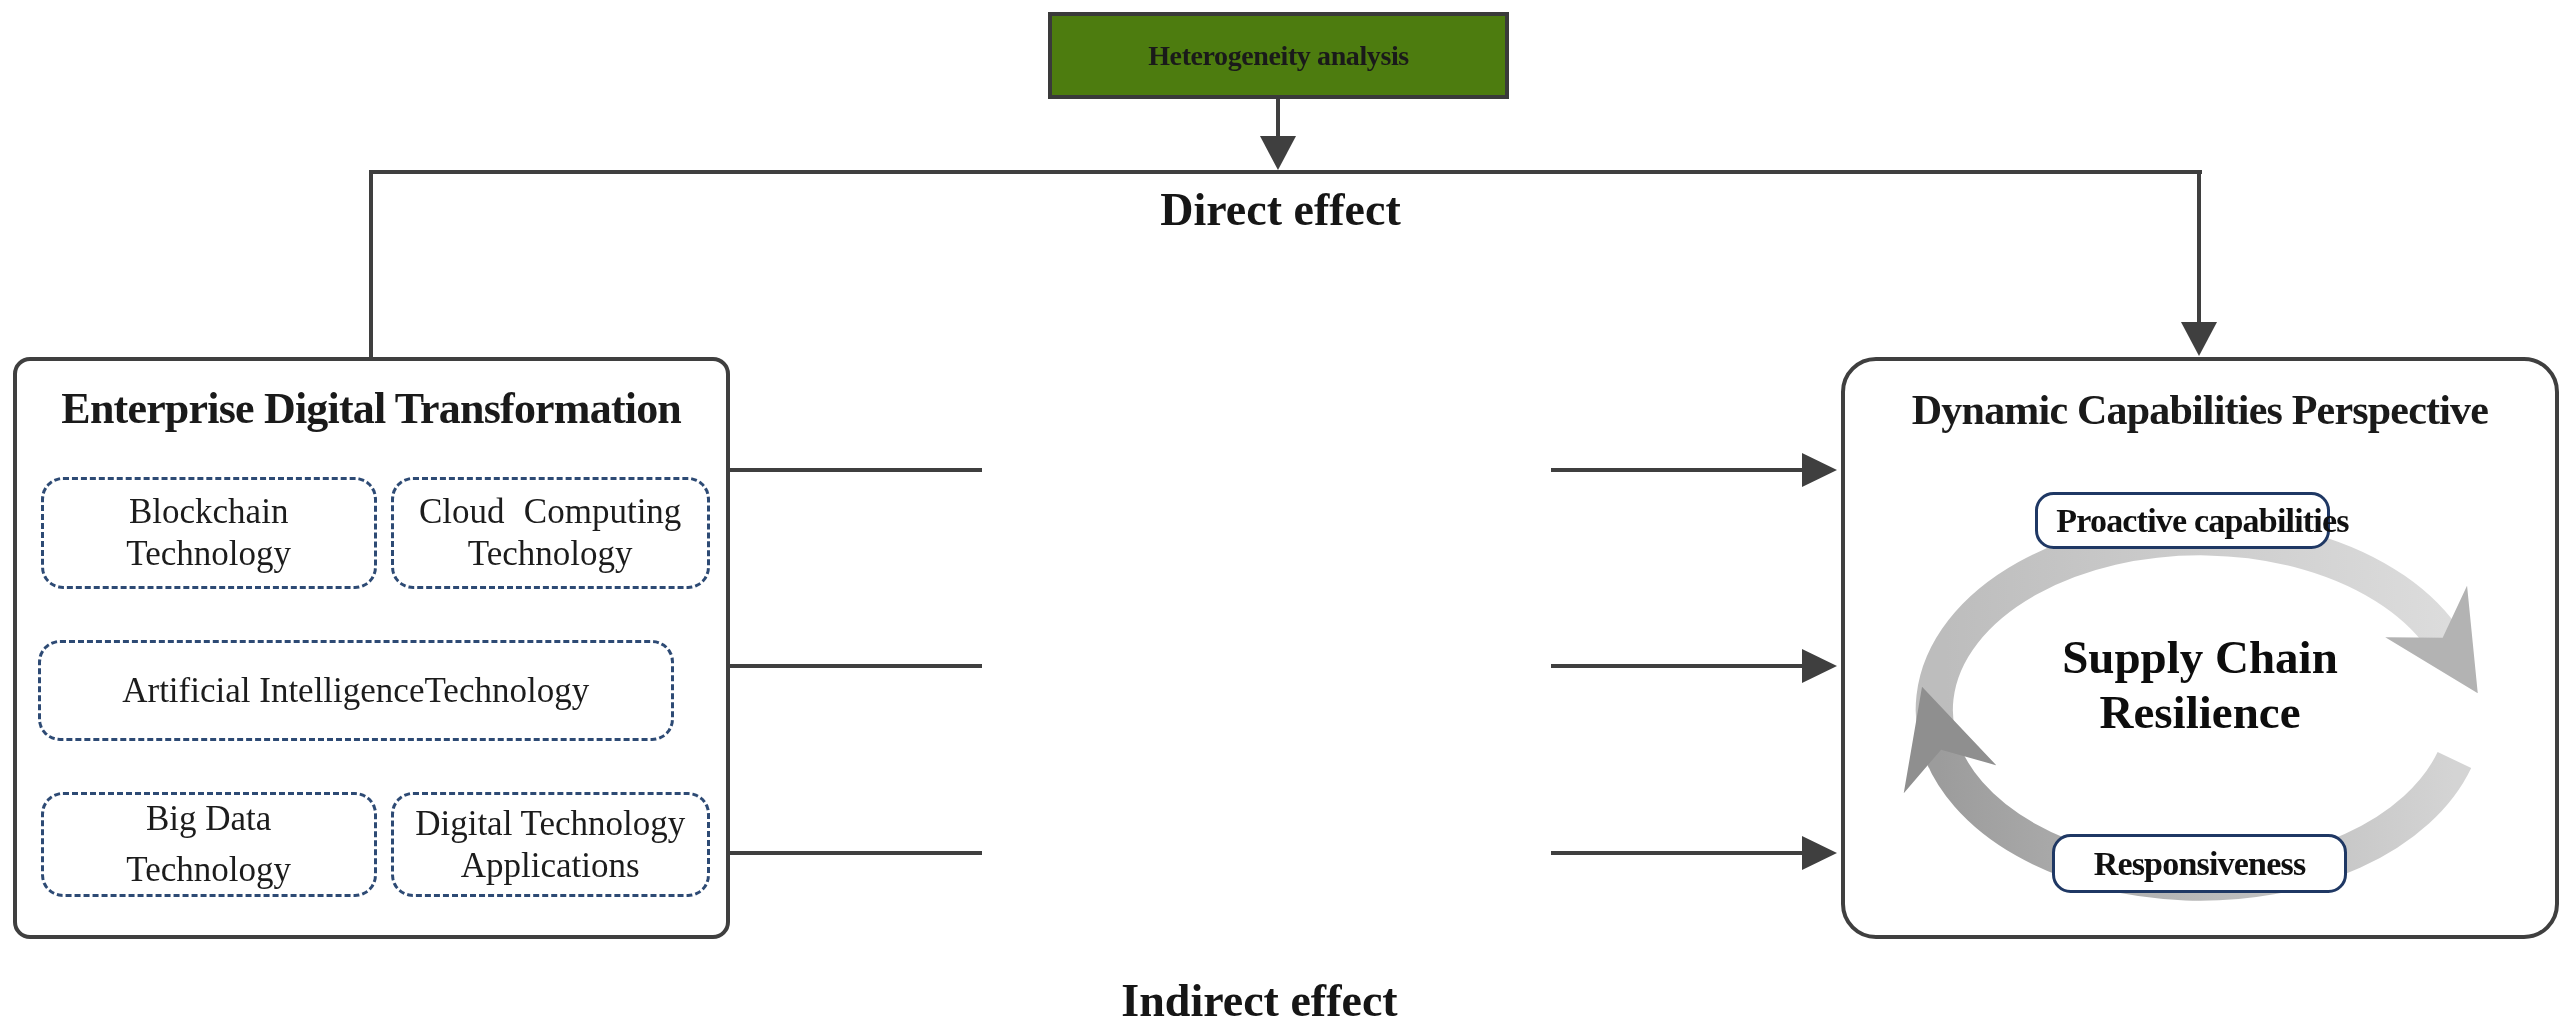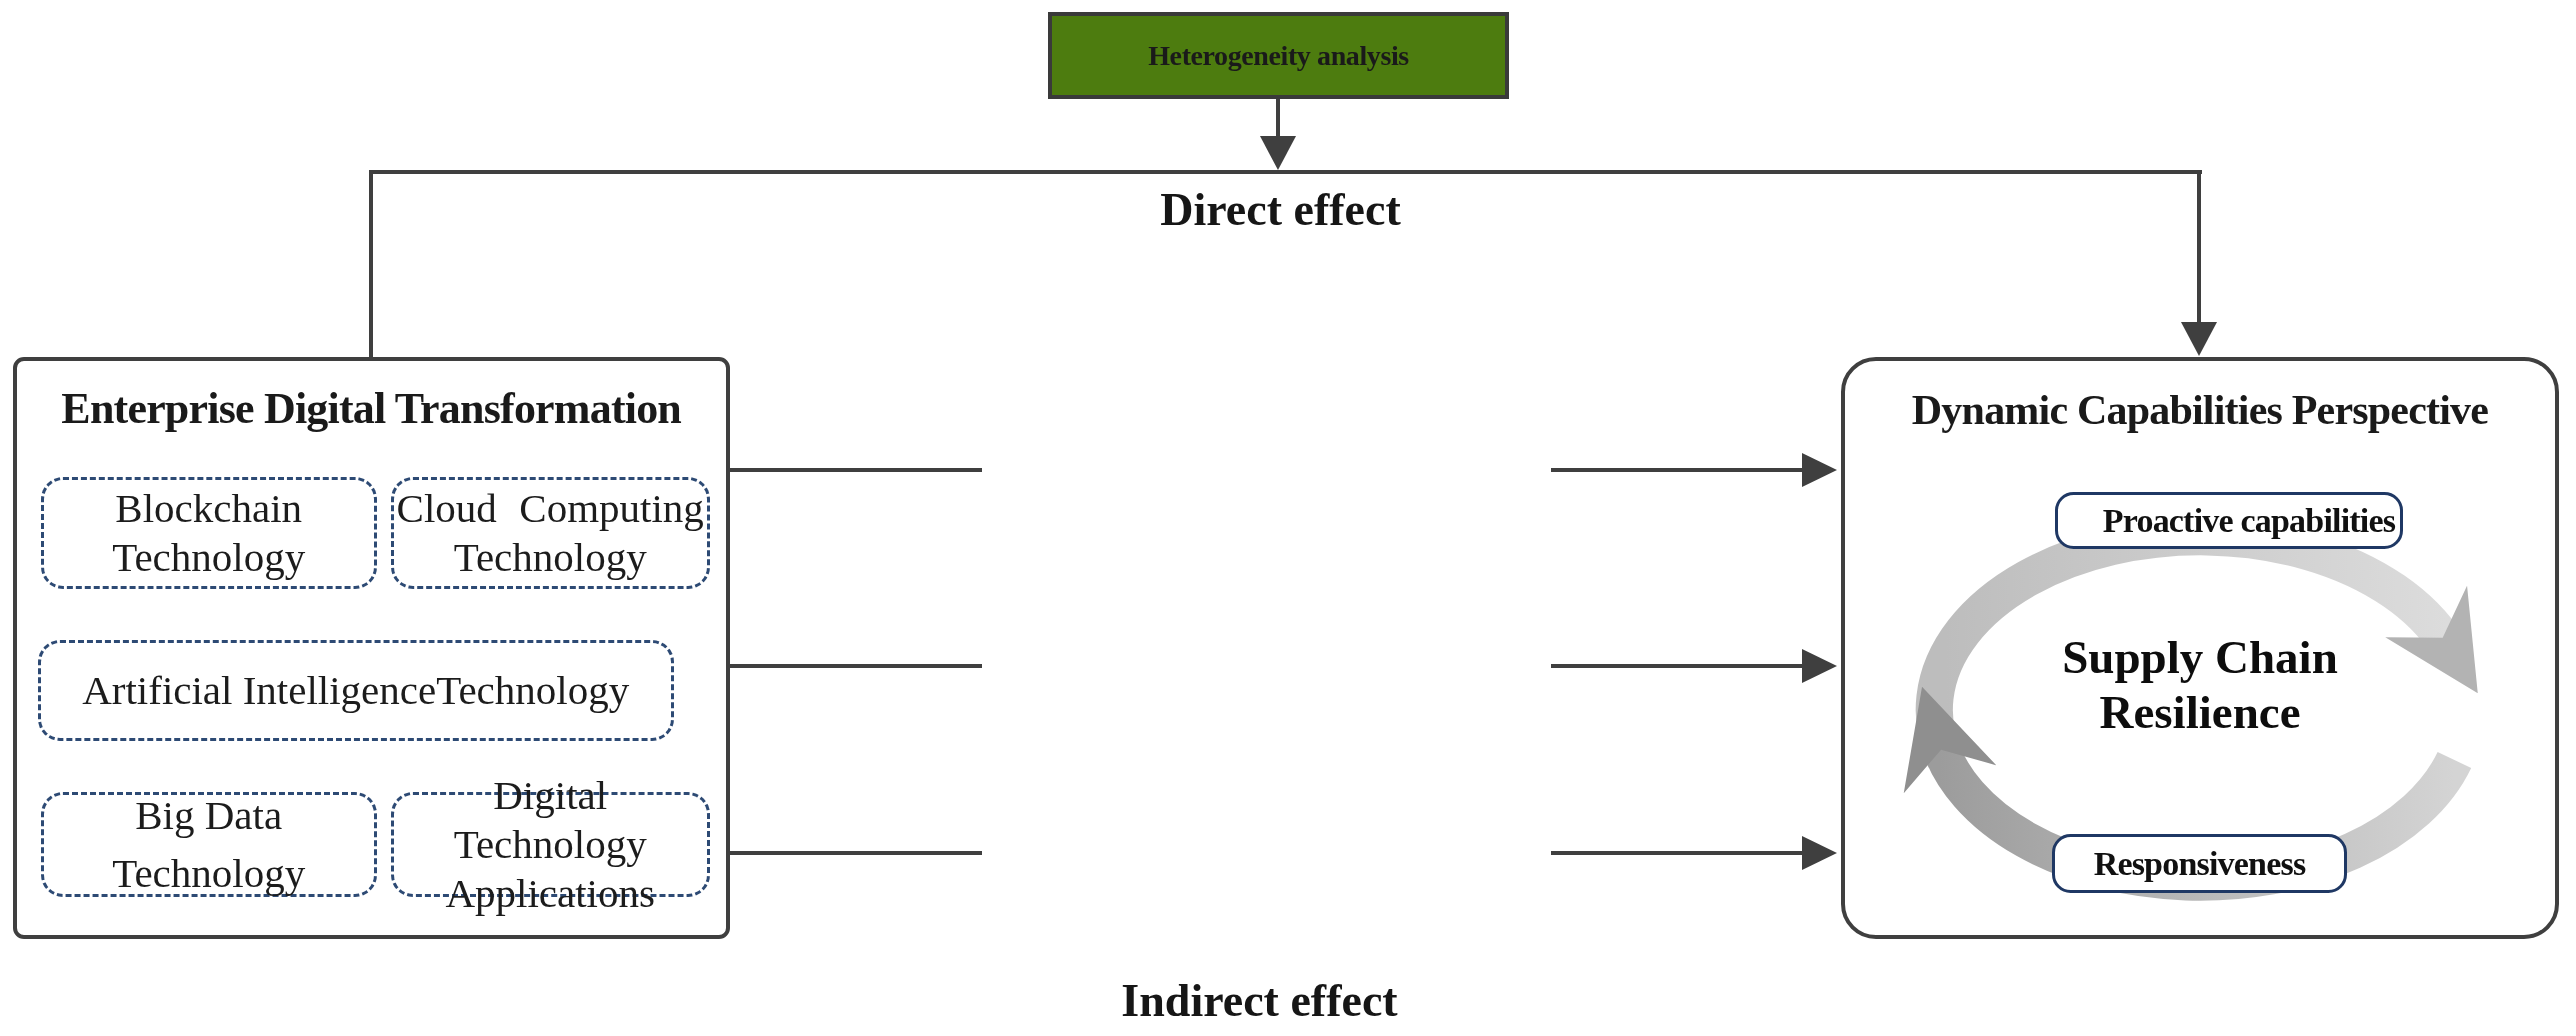--- a/index.html
+++ b/index.html
@@ -37,32 +37,32 @@
     font-weight: bold; font-size: 28px; letter-spacing: -0.4px;
   }
 
   .effect-label {
     position: absolute; font-size: 46px; text-align: center; color: #161616; font-weight: bold;
   }
 
   
   .edt-box {
     position: absolute; left: 12.7px; top: 357px; width: 717px; height: 582px;
-    background: #fff; border: 4.2px solid #3f3f3f; border-radius: 11px;
+    background: #fff; border: 4.2px solid #3f3f3f; border-radius: 17px;
   }
   .edt-title {
     position: absolute; left: 0; top: 22px; width: 100%;
     text-align: center; font-weight: bold; font-size: 44px; letter-spacing: -0.8px;
     white-space: nowrap;
   }
   .tech-item {
     position: absolute; background: #fff;
     border: 3.4px dashed #2d4a74; border-radius: 22px;
     display: flex; flex-direction: column; align-items: center; justify-content: center;
-    font-size: 41px; line-height: 1.2; text-align: center; color: #1c1c1c;
+    font-size: 35px; line-height: 1.2; text-align: center; color: #1c1c1c;
   }
 
   
   .med-box {
     position: absolute; left: 930px; top: 319px; width: 672px; height: 621px;
     border: 5px dashed #3a3a3a; border-radius: 25px; background: transparent;
   }
   .med-title {
     position: absolute; left: 0; top: 12px; width: 100%;
     text-align: center; font-weight: bold; font-size: 42px; letter-spacing: -0.4px;
@@ -85,21 +85,21 @@
     white-space: nowrap; z-index: 3;
   }
   .cycle-svg { position: absolute; left: 0; top: 0; width: 710px; height: 574px; z-index: 1; }
   .capability-pill {
     position: absolute; background: #fff;
     border: 3.4px solid #1f3864; border-radius: 18.6px;
     display: flex; align-items: center; justify-content: center;
     font-weight: bold; font-size: 34px; letter-spacing: -0.8px; color: #111;
     z-index: 2; white-space: nowrap;
   }
-  .pill-proactive { left: 210px; top: 131px; width: 348px; height: 57px; padding-left: 40px; }
+  .pill-proactive { left: 190px; top: 131px; width: 295px; height: 57px; padding-left: 40px; }
   .pill-responsive { left: 207px; top: 473px; width: 295px; height: 59px; }
   .core-label {
     position: absolute; left: 0; top: 269px; width: 100%;
     text-align: center; font-weight: bold; font-size: 47px; line-height: 1.18;
     z-index: 2; color: #0d0d0d;
   }
 </style>
 </head>
 <body>
 

